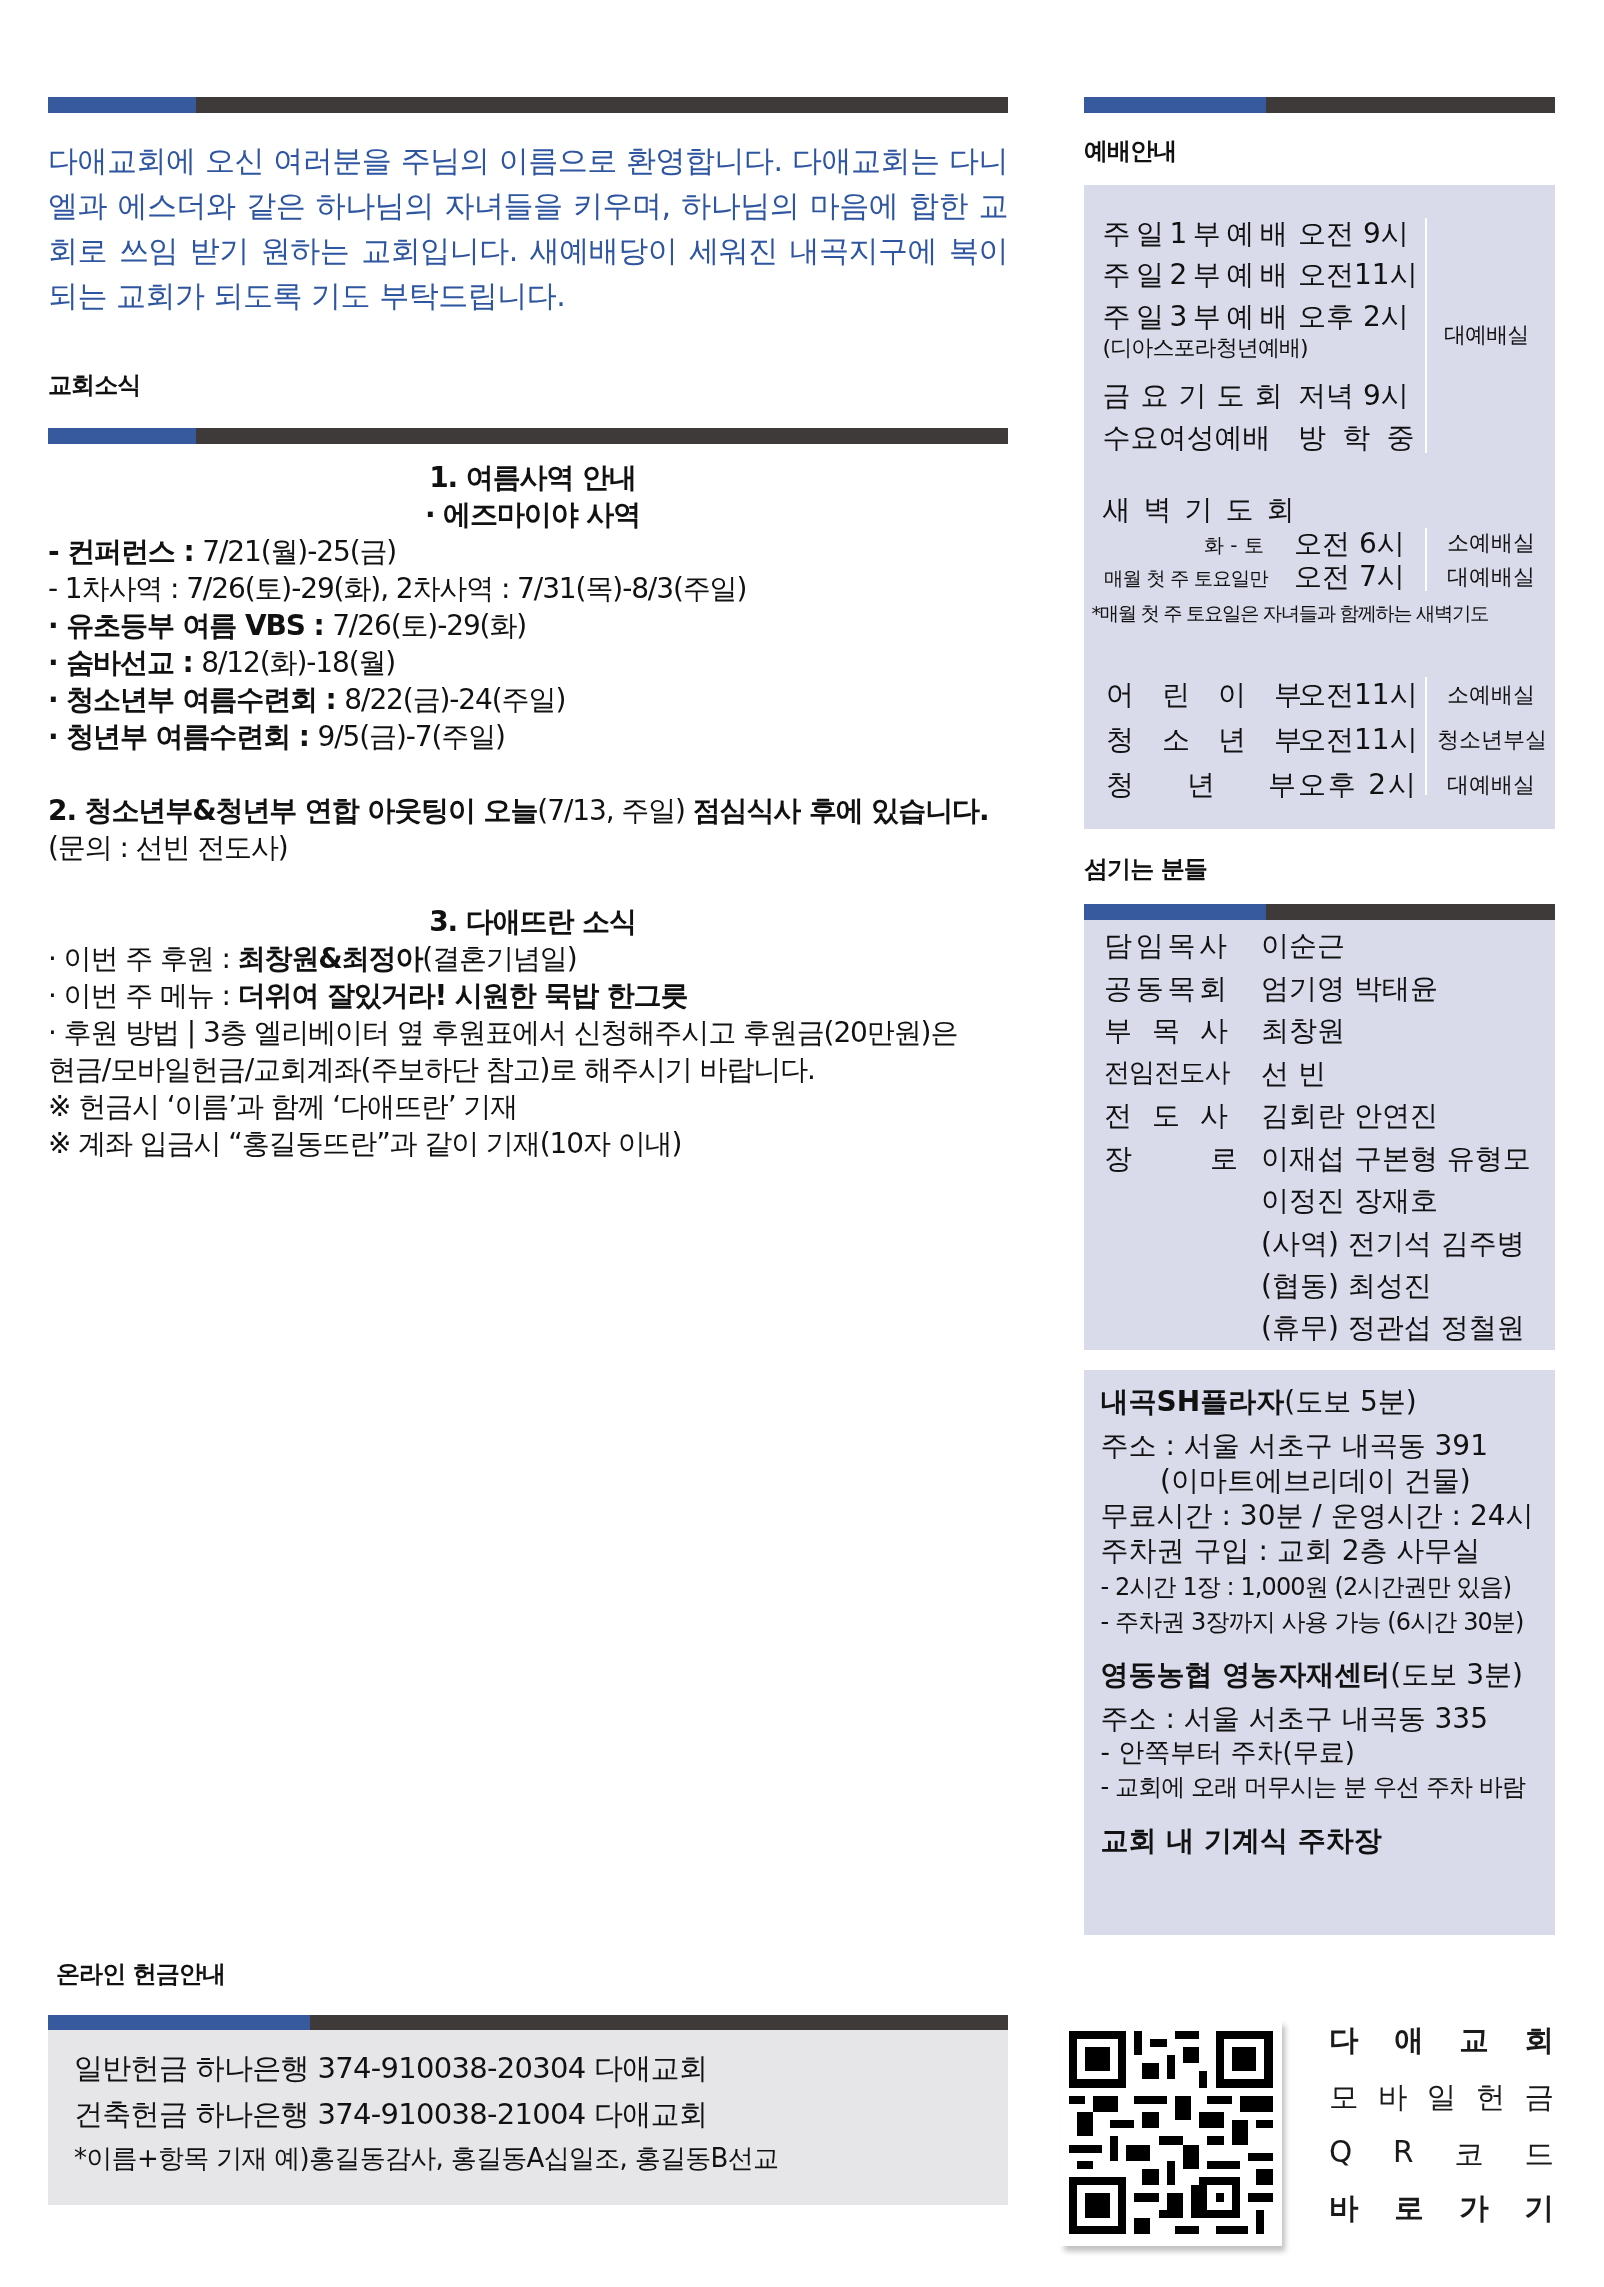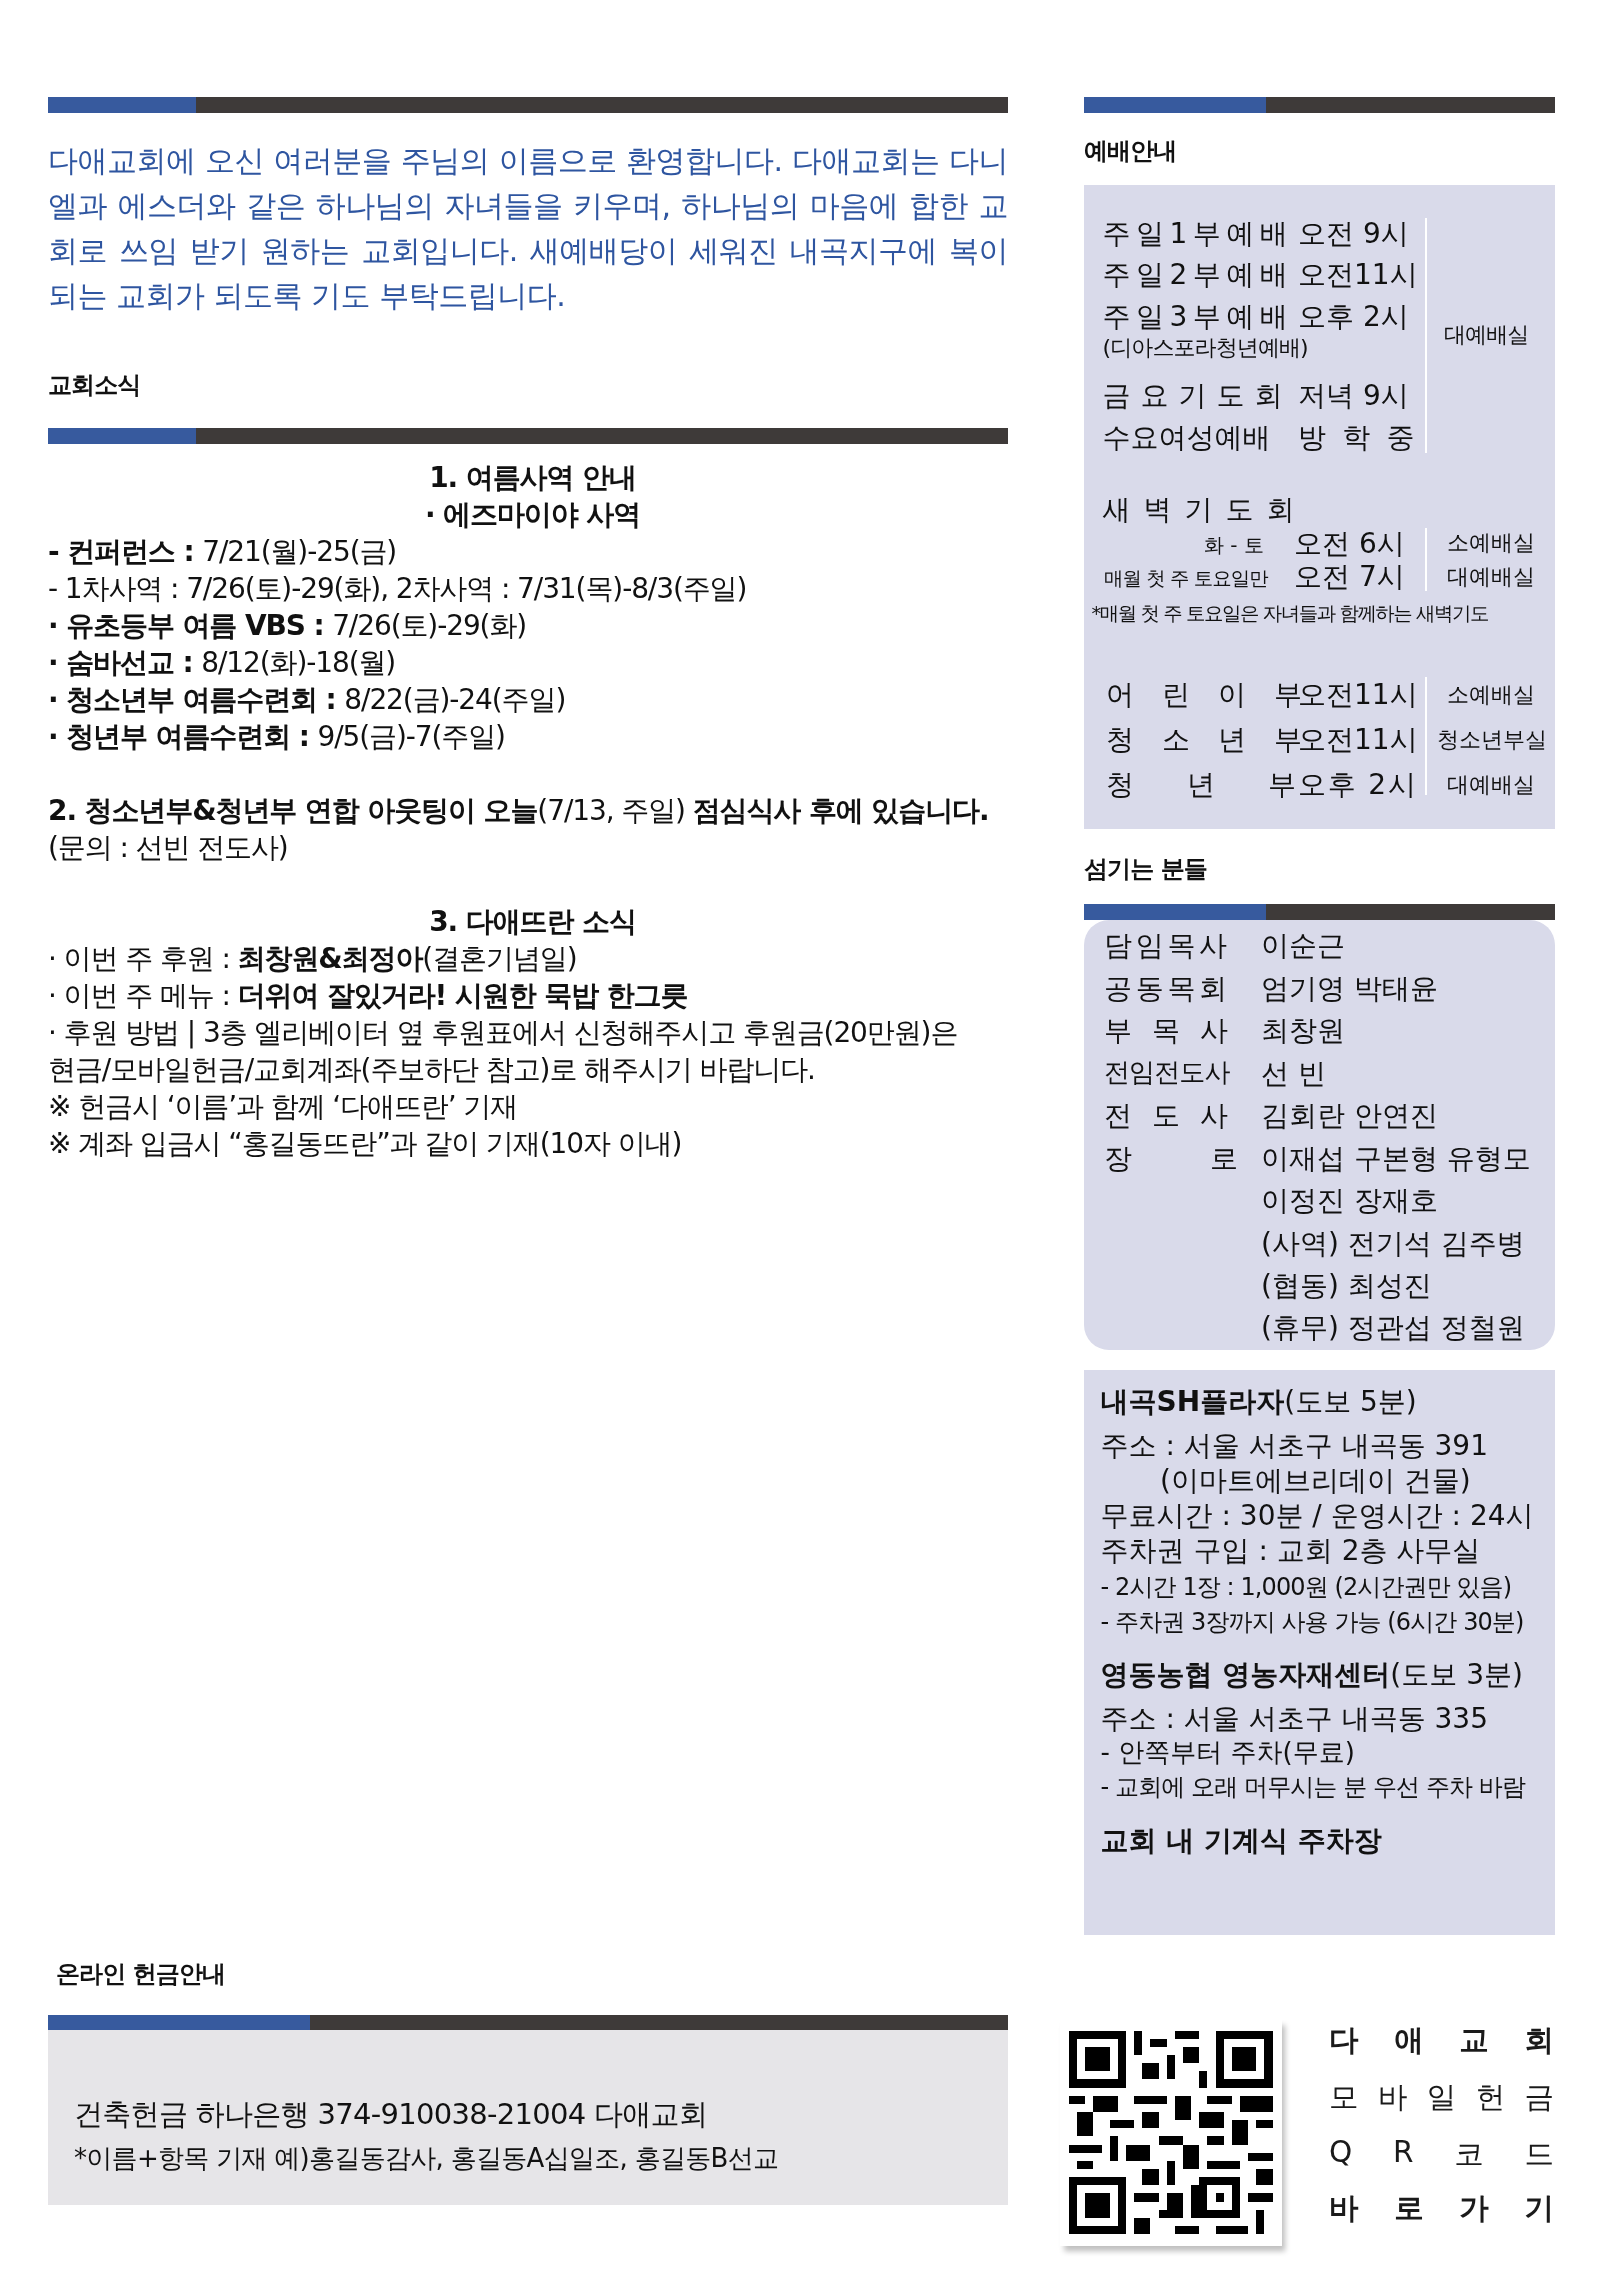--- a/index.html
+++ b/index.html
@@ -95,20 +95,21 @@
   <div class="line">※ 헌금시 ‘이름’과 함께 ‘다애뜨란’ 기재</div>
   <div class="line">※ 계좌 입금시 “홍길동뜨란”과 같이 기재(10자 이내)</div>
 </div>
 
 <div class="h2" style="left:56px; top:1958px;">온라인 헌금안내</div>
 <div class="bar" style="left:48px; top:2015px; width:960px;">
   <div class="blue" style="width:262px"></div>
     <div class="dark"></div>
 </div>
 <div id="offering-box">
+  <div class="row" style="top:18.5px;">일반헌금 하나은행  374-910038-20304 다애교회</div>
   <div class="row" style="top:65px;">건축헌금 하나은행  374-910038-21004 다애교회</div>
   <div class="row" style="top:111px; font-size:26px;">*이름+항목 기재 예)홍길동감사, 홍길동A십일조, 홍길동B선교</div>
 </div>
 
 <div class="bar" style="left:1084px; top:97px; width:471px;">
   <div class="blue" style="width:182px"></div>
     <div class="dark"></div>
 </div>
 <div class="h2" style="left:1084px; top:135px;">예배안내</div>
 
@@ -147,21 +148,21 @@
   <div class="svc" style="left:214px; top:581px; letter-spacing:1.8px;">오후 2시</div>
   <div class="svc" style="left:363px; top:585px; font-size:22px;">대예배실</div>
   <div class="vline" style="left:341px; top:492px; height:118px;"></div>
 </div>
 
 <div class="h2" style="left:1084px; top:853px;">섬기는 분들</div>
 <div class="bar" style="left:1084px; top:904px; width:471px;">
   <div class="blue" style="width:182px"></div>
     <div class="dark"></div>
 </div>
-<div class="panel" style="top:920px; height:430px;border-radius:25px;">
+<div class="panel" style="top:920px; height:430px;">
   <div class="staff-row" style="top:7.4px;"><span class="staff-role">담임목사</span><span class="staff-names">이순근</span></div>
   <div class="staff-row" style="top:50px;"><span class="staff-role">공동목회</span><span class="staff-names">엄기영 박태윤</span></div>
   <div class="staff-row" style="top:92px;"><span class="staff-role" style="letter-spacing:20px;">부목사</span><span class="staff-names">최창원</span></div>
   <div class="staff-row" style="top:135px;"><span class="staff-role" style="letter-spacing:-0.9px; font-size:26px;">전임전도사</span><span class="staff-names">선 빈</span></div>
   <div class="staff-row" style="top:177px;"><span class="staff-role" style="letter-spacing:20px;">전도사</span><span class="staff-names">김회란 안연진</span></div>
   <div class="staff-row" style="top:220px;"><span class="staff-role" style="letter-spacing:78px;">장로</span><span class="staff-names">이재섭 구본형 유형모</span></div>
   <div class="staff-row" style="top:262px;"><span class="staff-role"></span><span class="staff-names">이정진 장재호</span></div>
   <div class="staff-row" style="top:305px;"><span class="staff-role"></span><span class="staff-names">(사역) 전기석 김주병</span></div>
   <div class="staff-row" style="top:347px;"><span class="staff-role"></span><span class="staff-names">(협동) 최성진</span></div>
   <div class="staff-row" style="top:389px;"><span class="staff-role"></span><span class="staff-names">(휴무) 정관섭 정철원</span></div>

